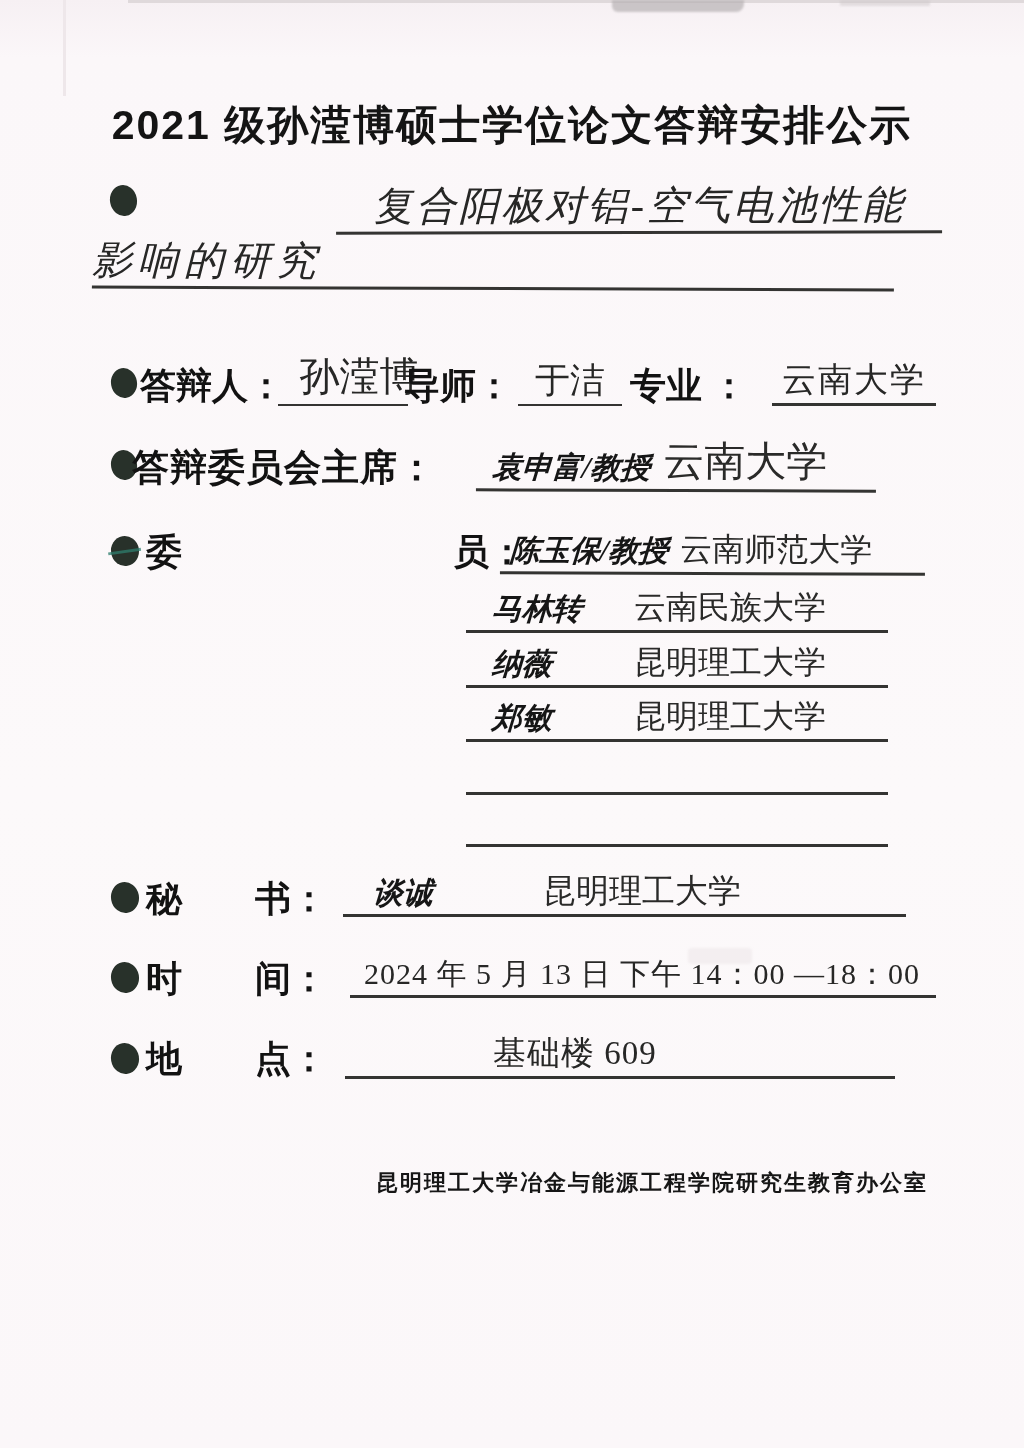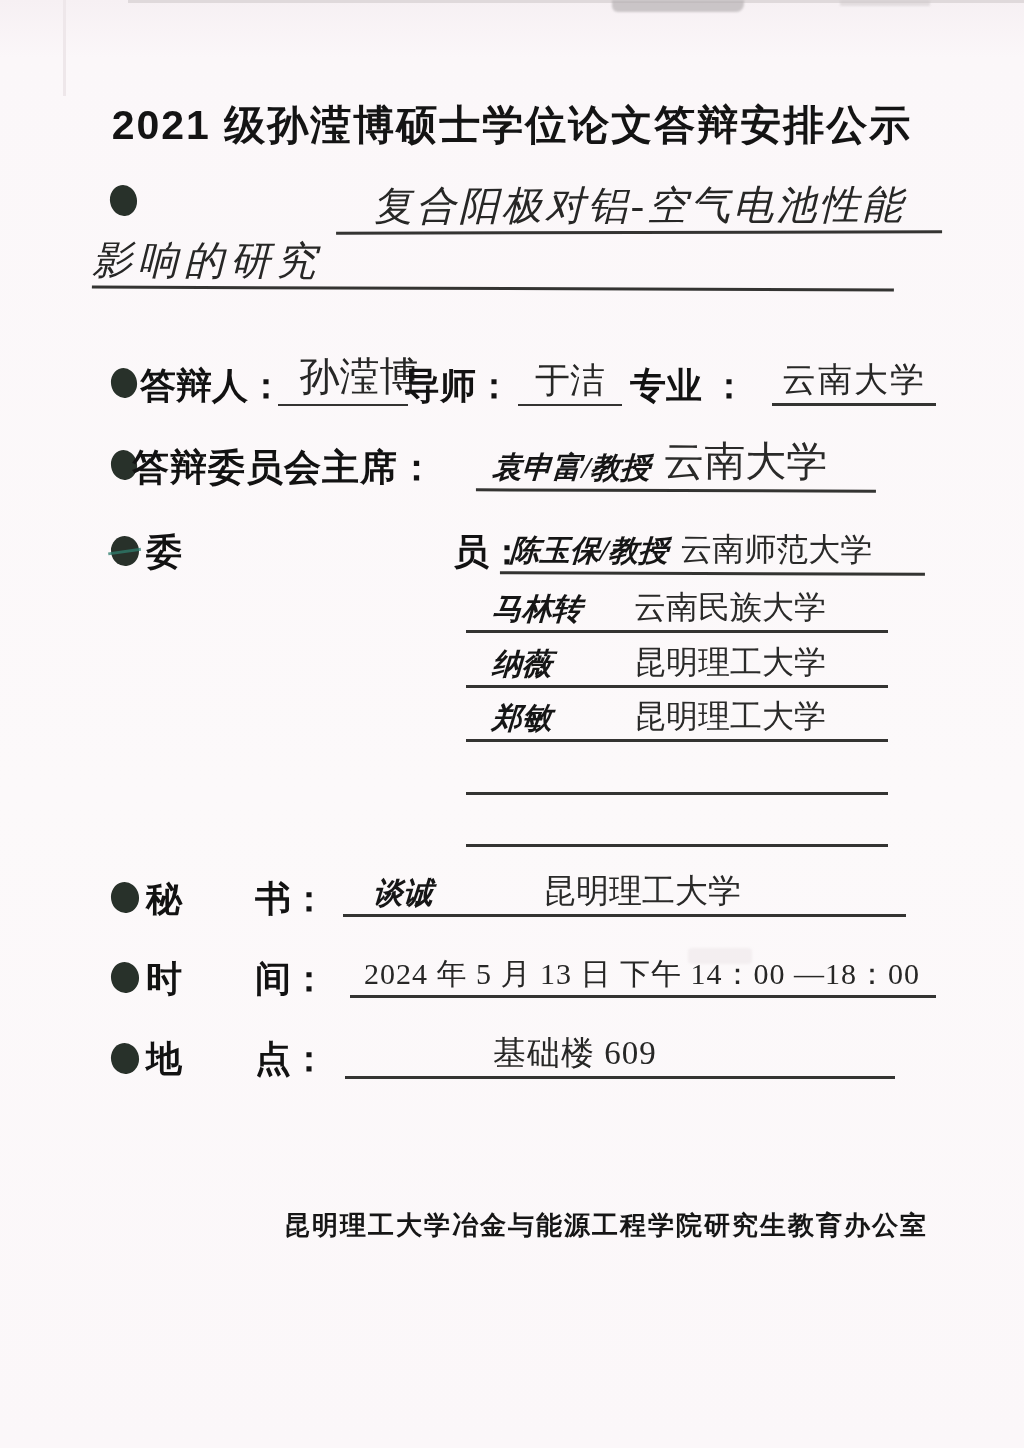--- a/index.html
+++ b/index.html
@@ -53,23 +53,22 @@
   .hand{
     font-family:"Liberation Serif","DejaVu Serif",serif;
     font-style:italic;font-weight:bold;font-size:30px;color:#161616;
     transform:skewX(-3deg);
   }
   .affil{font-size:32px;color:#2a2a29;}
   .center{justify-content:center;}
 
   .footer-office{
     position:absolute;left:0;top:1168px;width:928px;text-align:right;
-    font-weight:bold;font-size:26px;letter-spacing:2px;color:#161616;
+    font-weight:bold;font-size:22px;letter-spacing:2px;color:#161616;
     font-family:"Liberation Serif","DejaVu Serif",serif;
-    margin-top:40px;
   }
   .footer-date{
     position:absolute;left:0;top:1228px;width:928px;text-align:right;
     font-size:30px;letter-spacing:1px;color:#222;
     font-family:"Liberation Serif","DejaVu Serif",serif;
   }
 </style>
 </head>
 <body>
 

